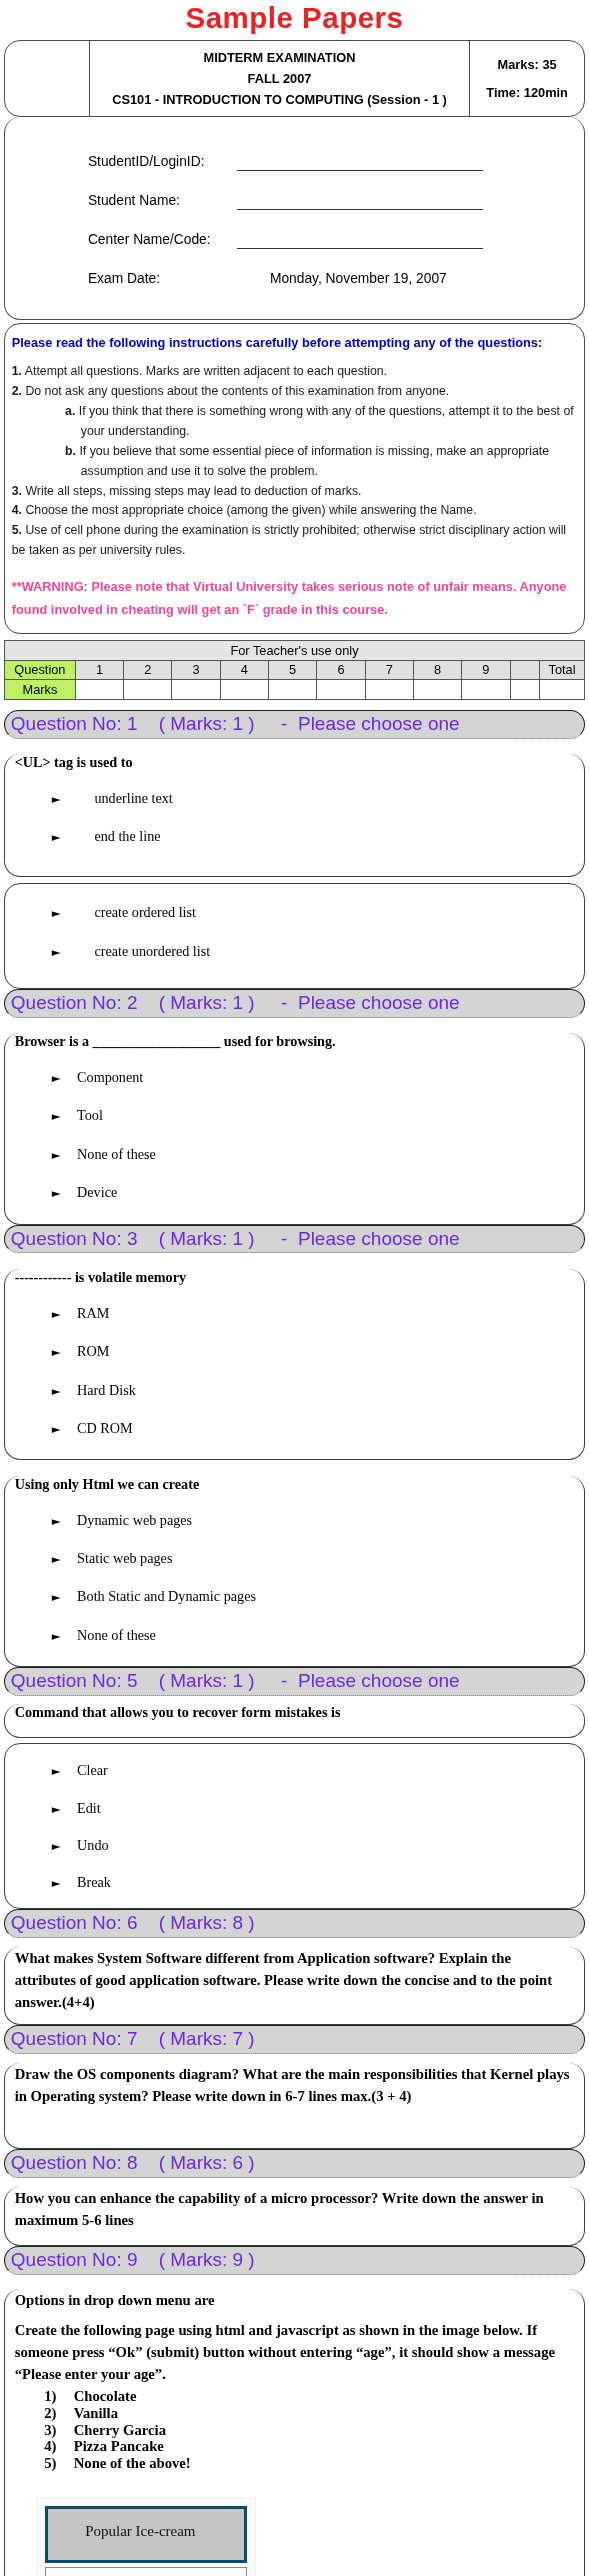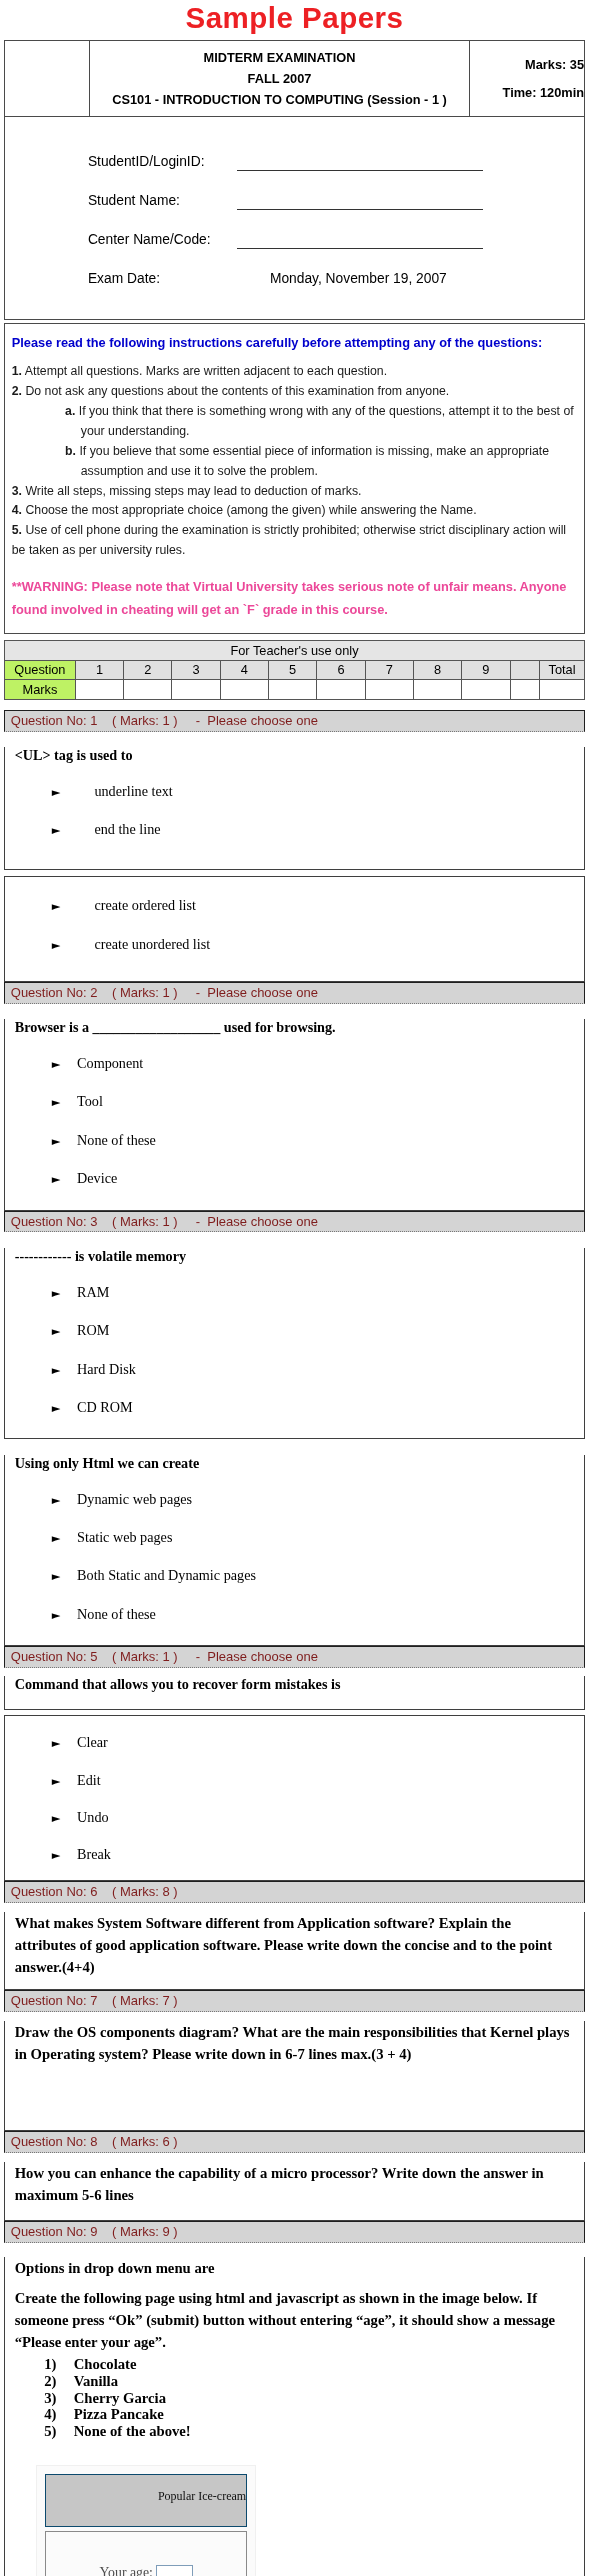--- a/index.html
+++ b/index.html
@@ -1,25 +1,25 @@
 <!DOCTYPE html>
 <html><head>
 <meta charset="utf-8">
 <style>
   html,body{margin:0;padding:0;background:#fff;}
   body{width:589px;font-family:"Liberation Sans",sans-serif;color:#000;}
-  .m{margin-left:3.9px;margin-right:3.9px;}
+  .m{margin-left:3.9px;margin-right:3.9px;border-radius:16px;}
 
   .sample-title{color:#ed2024;font-weight:bold;font-size:29.5px;text-align:center;padding:1px 0 4.9px;letter-spacing:0.5px;}
 
   
   .hdr{display:flex;border:1px solid #4a4a4a;height:75px;}
   .hdr-left{width:84px;border-right:1px solid #4a4a4a;}
   .hdr-center{flex:1;display:flex;flex-direction:column;justify-content:space-around;text-align:center;font-weight:bold;font-size:12.8px;padding:5.9px 0;}
-  .hdr-right{width:114px;border-left:1px solid #4a4a4a;display:flex;flex-direction:column;justify-content:space-around;text-align:right;font-weight:bold;font-size:12.8px;padding:9.8px 0;}
+  .hdr-right{width:114px;border-left:1px solid #4a4a4a;display:flex;flex-direction:column;justify-content:space-around;text-align:center;font-weight:bold;font-size:12.8px;padding:9.8px 0;}
 
   
   .student-box{border:1px solid #4a4a4a;border-top:none;height:165px;padding-top:37px;}
   .s-row{display:flex;height:39px;padding-left:83px;font-size:13.8px;align-items:flex-start;}
   .s-label{width:149px;}
   .s-line{width:246px;border-bottom:1px solid #333;height:15.7px;}
   .s-value{width:246px;padding-left:33px;}
 
   
   .instr{border:1px solid #4a4a4a;margin-top:2.9px;padding:8.8px 6.9px 11.8px;font-size:12.3px;line-height:1.62;color:#1a1a1a;}
@@ -33,47 +33,47 @@
   .tt{margin-top:5.9px;}
   .tt table{width:100%;border-collapse:collapse;font-size:12.8px;table-layout:fixed;}
   .tt td{border:1px solid #555;text-align:center;height:18.7px;padding:0;}
   .tt-title{background:#e5e5e5;}
   .th-col{background:#e0e0e0;}
   .tt-label{background:#bef264;}
   .td-empty{background:#fff;}
 
   
   #questions{margin-top:9.8px;}
-  .qbar{border:1px solid #1f1f1f;border-bottom:1px dotted #777;background:#d4d4d4;font-size:13px;color:#7f1d1d;padding:2px 5.9px 2.9px;white-space:pre;}
+  .qbar{border:1px solid #1f1f1f;border-bottom:1px dotted #777;background:#d4d4d4;font-size:19px;color:#6d28d9;padding:2px 5.9px 2.9px;white-space:pre;}
   .qbox{border:1px solid #3f3f3f;border-top:none;padding:0 9.8px 19.6px;font-family:"Liberation Serif","DejaVu Serif",serif;font-size:14.2px;}
   .qbox.detached{border-top:1px solid #3f3f3f;margin-top:5.9px;}
   .qtext{font-weight:bold;margin-top:15.7px;}
   .qlong{font-weight:bold;font-size:14.7px;line-height:1.5;margin:8.8px 0 0;}
   .opt{display:flex;align-items:baseline;margin-top:17.7px;padding-left:37px;gap:16.7px;line-height:18.7px;}
   .qb-1-0 .opt,.qb-1-1 .opt{gap:34px;}
   .qb-1-0{padding-bottom:27.5px;}
   .qb-1-1{padding-top:2px;padding-bottom:25.5px;}
   .qb-5-0{padding-bottom:15.7px;}
   .qb-5-0 .qtext{margin-top:7.9px;}
   .qb-5-1{padding-bottom:13.8px;}
   .qb-5-1 .opt{margin-top:16.7px;}
   .qb-6-0{padding-bottom:11.8px;}
-  .qb-7-0{padding-bottom:65px;}
+  .qb-7-0{padding-bottom:41px;}
   .qb-8-0{padding-bottom:13.8px;}
   .bullet{font-family:"DejaVu Sans",sans-serif;font-size:11.3px;color:#000;}
 
   
   .menu-title{margin-top:13.8px;}
   .menu{margin-top:2.9px;}
   .menu-item{display:flex;font-family:"Liberation Serif","DejaVu Serif",serif;font-weight:bold;font-size:14.7px;line-height:16.7px;padding-left:29.5px;}
   .mnum{width:29.5px;}
 
   
   .shot{width:202px;margin:25.5px 0 2px 21.6px;background:#fbfbfb;border:1px solid #f0f0f0;padding:7.9px 7.9px 2px;}
-  .shot-header{background:#c6c6c6;border:1px solid #0c4a6e;height:37px;font-family:"Liberation Serif","DejaVu Serif",serif;font-size:12px;padding:13.8px 0 0 37px;color:#111;text-align:right;}
+  .shot-header{background:#c6c6c6;border:3px solid #0c4a6e;height:37px;font-family:"Liberation Serif","DejaVu Serif",serif;font-size:15px;padding:13.8px 0 0 37px;color:#111;}
   .shot-body{border:1px solid #8a8a8a;margin-top:3.9px;height:90px;text-align:center;font-size:13.8px;color:#4d4d4d;padding-top:33px;}
   .age-row{height:19.6px;}
   .age-input{width:31px;height:13.8px;border:1px solid #7f9db9;background:#fff;margin-left:2.9px;vertical-align:middle;}
   .fav-label{white-space:nowrap;margin-left:-5.9px;}
 </style>
 </head>
 <body>
 
 <div class="sample-title">Sample Papers</div>
 

